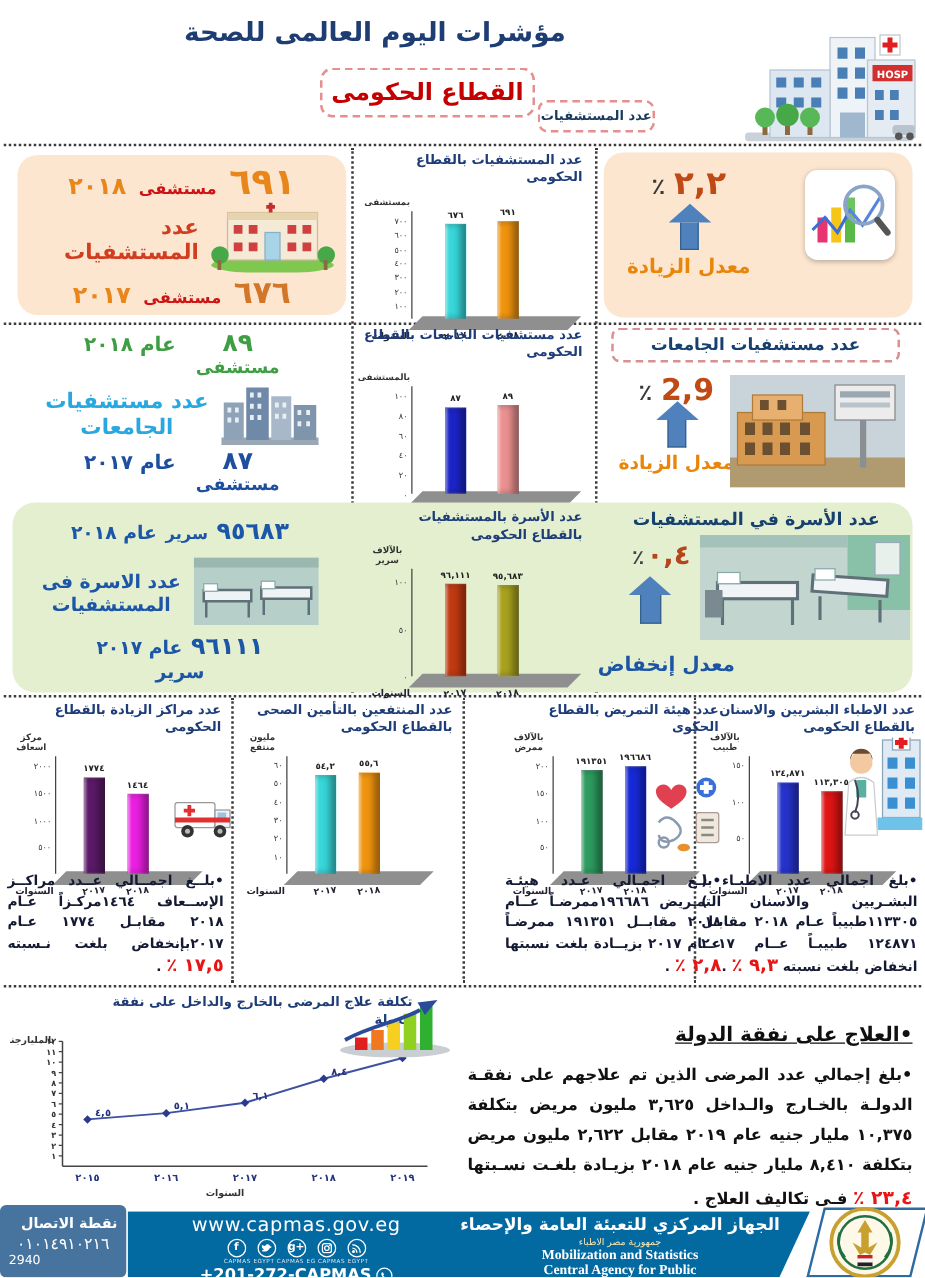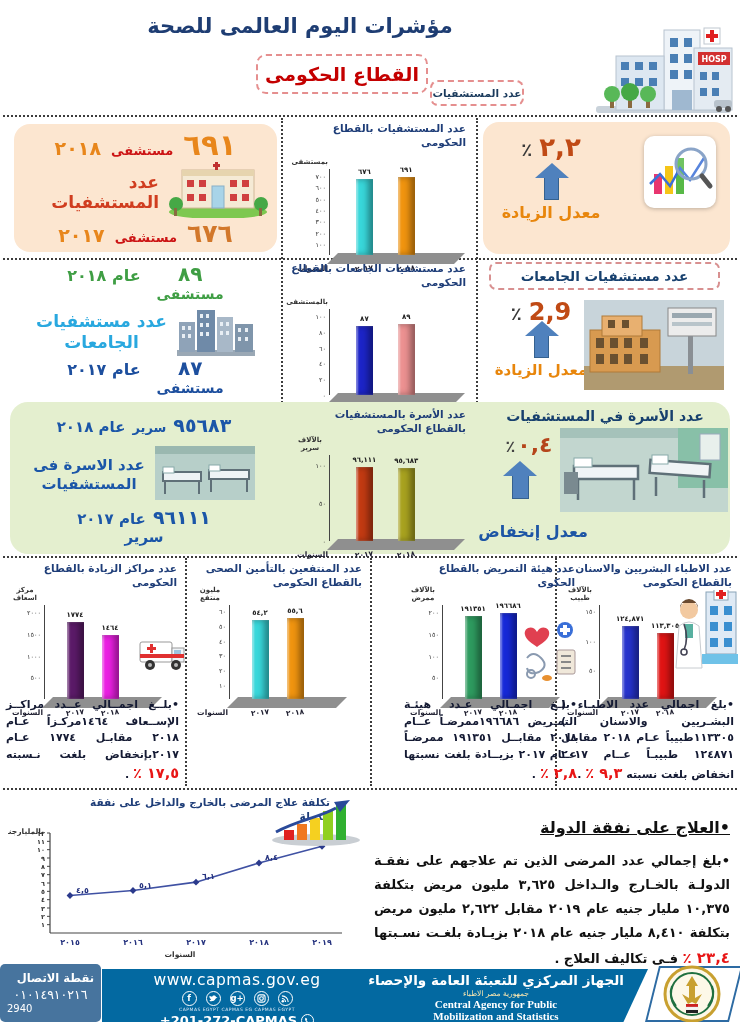--- a/index.html
+++ b/index.html
@@ -735,22 +735,22 @@
           <svg width="8" height="8" viewBox="0 0 10 10">
               <path d="M2,1 C1,2 1,4 3,6 C5,8 7,9 8,8 L8.5,6.8 L6.8,6 L6,6.8 C5,6.4 3.6,5 3.2,4 L4,3.2 L3.2,1.5 Z" fill="#fff"></path>
             </svg>
         </span>
       </div>
 
     </div>
     <div class="f-org" data-interactable="false">
       <div class="ar" data-interactable="false">الجهاز المركزي للتعبئة العامة والإحصاء</div>
       <div class="cn" data-interactable="false">جمهورية مصر الاطباء</div>
+      <div class="en" data-interactable="false">Mobilization and Statistics</div>
       <div class="en" data-interactable="false">Central Agency for Public</div>
-      <div class="en" data-interactable="false">Mobilization and Statistics</div>
 
     </div>
   </div>
 
   <div class="f-wedge" data-interactable="false"></div>
   <span class="f-logo" data-interactable="false">
     <svg width="64" height="60" viewBox="0 0 64 60">
       <circle cx="32" cy="30" r="27" fill="#fdf8e8" stroke="#c8a030" stroke-width="3"></circle>
       <circle cx="32" cy="30" r="21" fill="none" stroke="#207040" stroke-width="2"></circle>
       <path d="M32 12 L38 22 L35 22 L35 34 L42 30 L36 40 L32 38 L28 40 L22 30 L29 34 L29 22 L26 22 Z" fill="#c8a030"></path>

